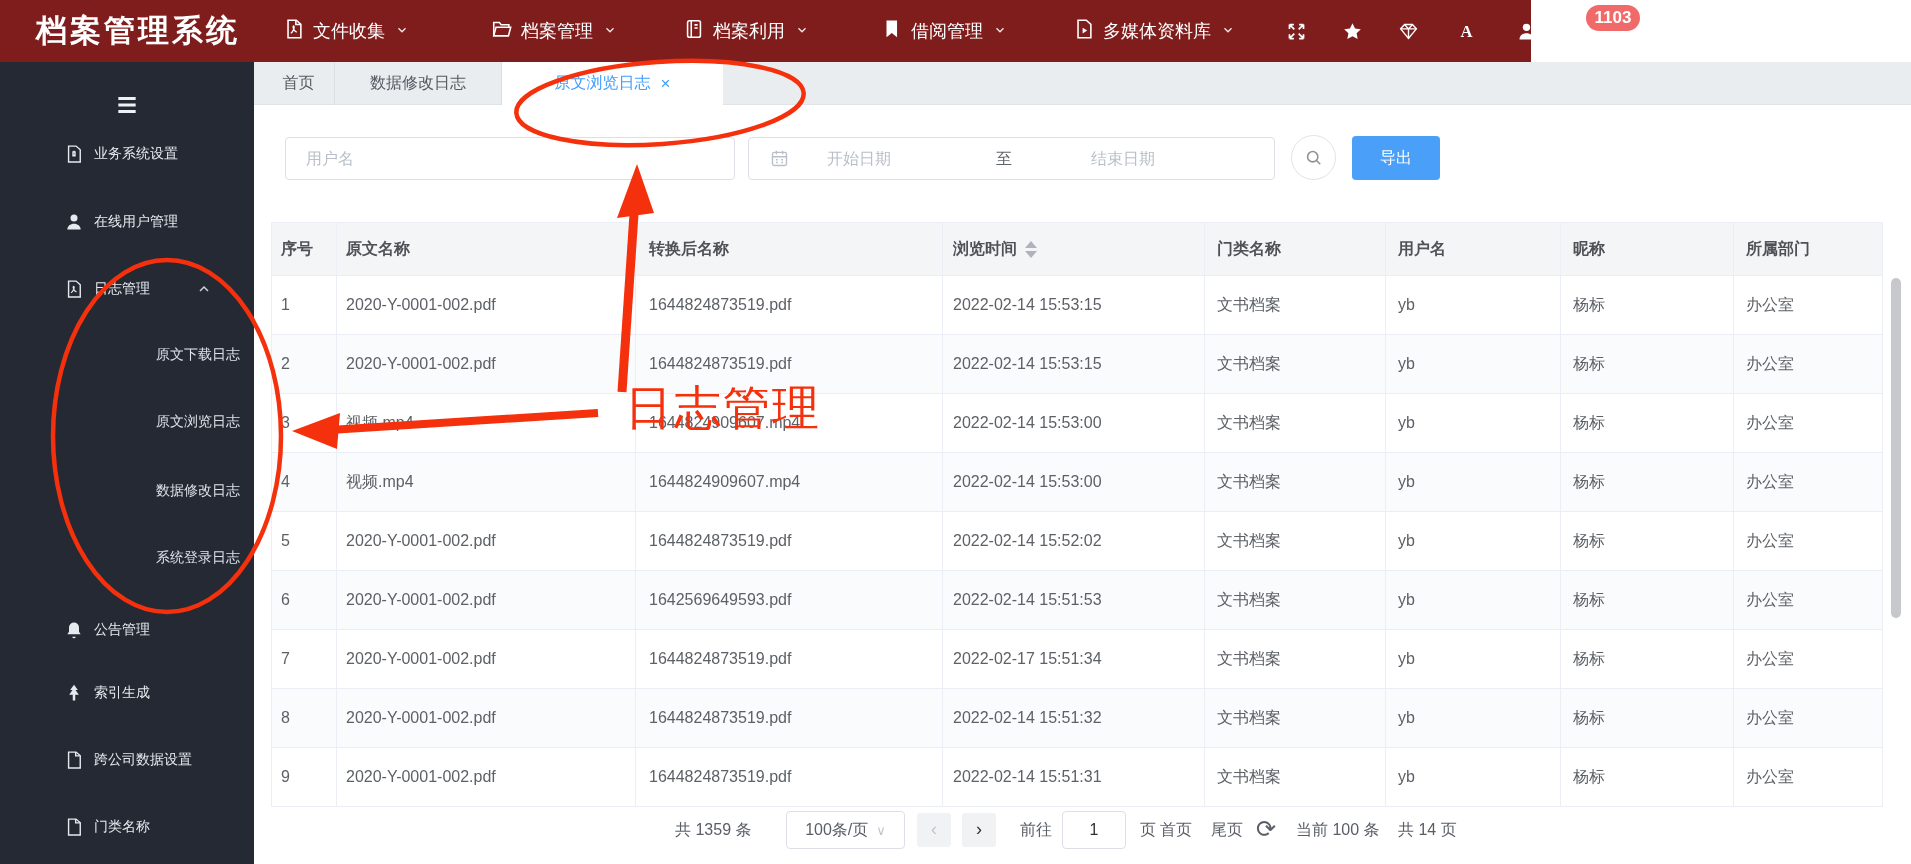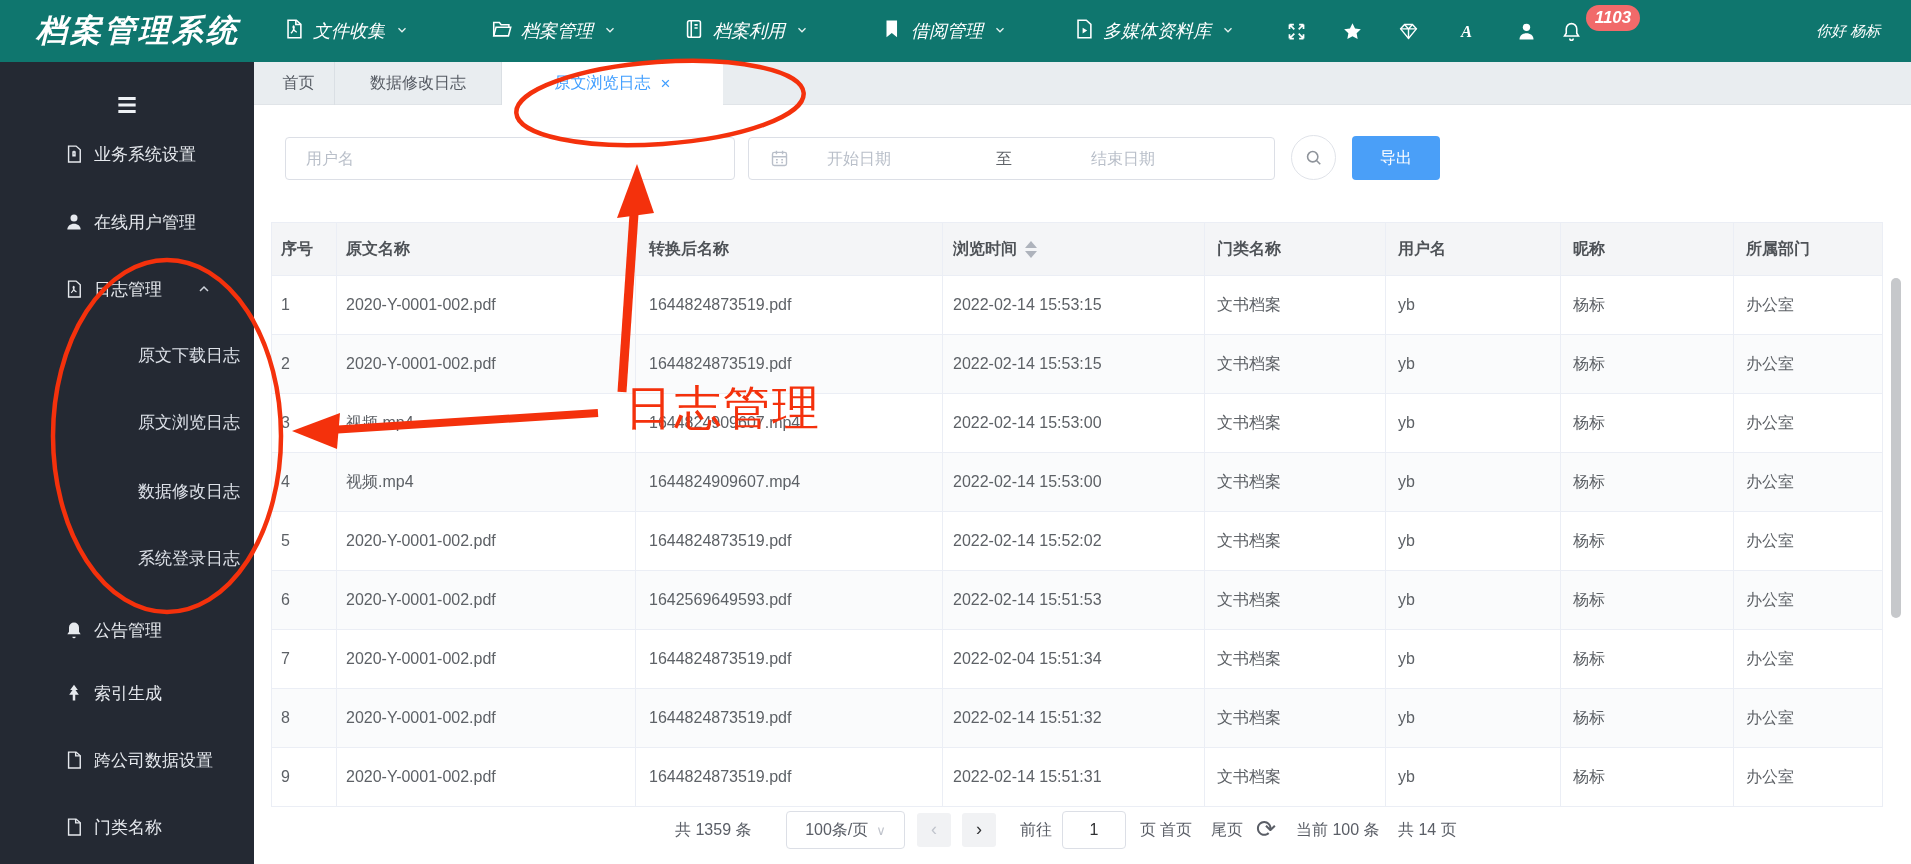--- a/index.html
+++ b/index.html
@@ -1,20 +1,20 @@
 <!DOCTYPE html>
 <html><head>
 <meta charset="utf-8">
 <style>
   html,body{margin:0;padding:0;background:#fff;}
   #app{position:relative;width:1911px;height:864px;overflow:hidden;
        font-family:"Liberation Sans","DejaVu Sans",sans-serif;color:#303133;}
 
   
-  .topbar{position:absolute;left:0;top:0;width:1911px;height:62px;background:#0f766e;font-style:italic;}
+  .topbar{position:absolute;left:0;top:0;width:1531px;height:62px;background:#7f1d1d;}
   .logo{position:absolute;left:36px;top:0;height:62px;line-height:62px;color:#fff;
         font-size:31px;font-weight:bold;letter-spacing:3px;white-space:nowrap;}
   .nav-item{position:absolute;top:0;height:62px;display:flex;align-items:center;gap:8px;
             color:#fff;font-size:18px;cursor:pointer;white-space:nowrap;}
   .nav-item svg{width:22px;height:22px;}
   .nav-chev svg{width:14px;height:14px;margin-left:2px;opacity:.9;}
   .act-icon{position:absolute;top:0;height:62px;display:flex;align-items:center;color:#fff;cursor:pointer;}
   .act-icon svg{width:21px;height:21px;}
   .badge{position:absolute;left:1586px;top:5px;min-width:54px;height:26px;border-radius:14px;
          background:#f16a6a;color:#fff;font-size:17px;font-weight:bold;text-align:center;
@@ -22,21 +22,21 @@
   .datetime{position:absolute;left:1612px;top:0;height:62px;line-height:74px;color:#fff;
             font-size:19px;font-weight:600;white-space:nowrap;}
   .greeting{position:absolute;left:1816px;top:0;height:62px;line-height:62px;color:#fff;
             font-size:15px;white-space:nowrap;}
 
   
   .sidebar{position:absolute;left:0;top:62px;width:254px;height:802px;background:#242933;}
   .hamburger{position:absolute;left:0;top:30px;width:254px;text-align:center;color:#eef1f5;cursor:pointer;}
   .hamburger svg{width:26px;height:26px;}
   .side-item{position:absolute;left:0;width:254px;height:40px;display:flex;align-items:center;
-             color:#e6e9ee;font-size:17px;cursor:pointer;white-space:nowrap;}
+             color:#e6e9ee;font-size:14px;cursor:pointer;white-space:nowrap;}
   .side-item .s-icon{position:absolute;left:64px;top:10px;width:20px;height:20px;color:#e6e9ee;}
   .side-item .s-icon svg{width:20px;height:20px;}
   .side-item .s-label{position:absolute;left:94px;}
   .side-item .s-chev{position:absolute;left:196px;top:12px;color:#cdd2da;}
   .side-item .s-chev svg{width:16px;height:16px;}
   .side-item.sub .s-label{position:absolute;left:auto;right:14px;color:#dde1e8;}
 
   
   .main-bg{position:absolute;left:254px;top:62px;width:1657px;height:802px;background:#fff;}
   .tabbar{position:absolute;left:254px;top:62px;width:1657px;height:43px;background:#e9edf0;
@@ -390,21 +390,21 @@
           <td class="c3">2022-02-14 15:51:53</td>
           <td class="c4">文书档案</td>
           <td class="c5">yb</td>
           <td class="c6">杨标</td>
           <td class="c7">办公室</td>
         </tr>
         <tr>
           <td class="c0">7</td>
           <td class="c1">2020-Y-0001-002.pdf</td>
           <td class="c2">1644824873519.pdf</td>
-          <td class="c3">2022-02-04 15:51:34</td>
+          <td class="c3">2022-02-17 15:51:34</td>
           <td class="c4">文书档案</td>
           <td class="c5">yb</td>
           <td class="c6">杨标</td>
           <td class="c7">办公室</td>
         </tr>
         <tr>
           <td class="c0">8</td>
           <td class="c1">2020-Y-0001-002.pdf</td>
           <td class="c2">1644824873519.pdf</td>
           <td class="c3">2022-02-14 15:51:32</td>

